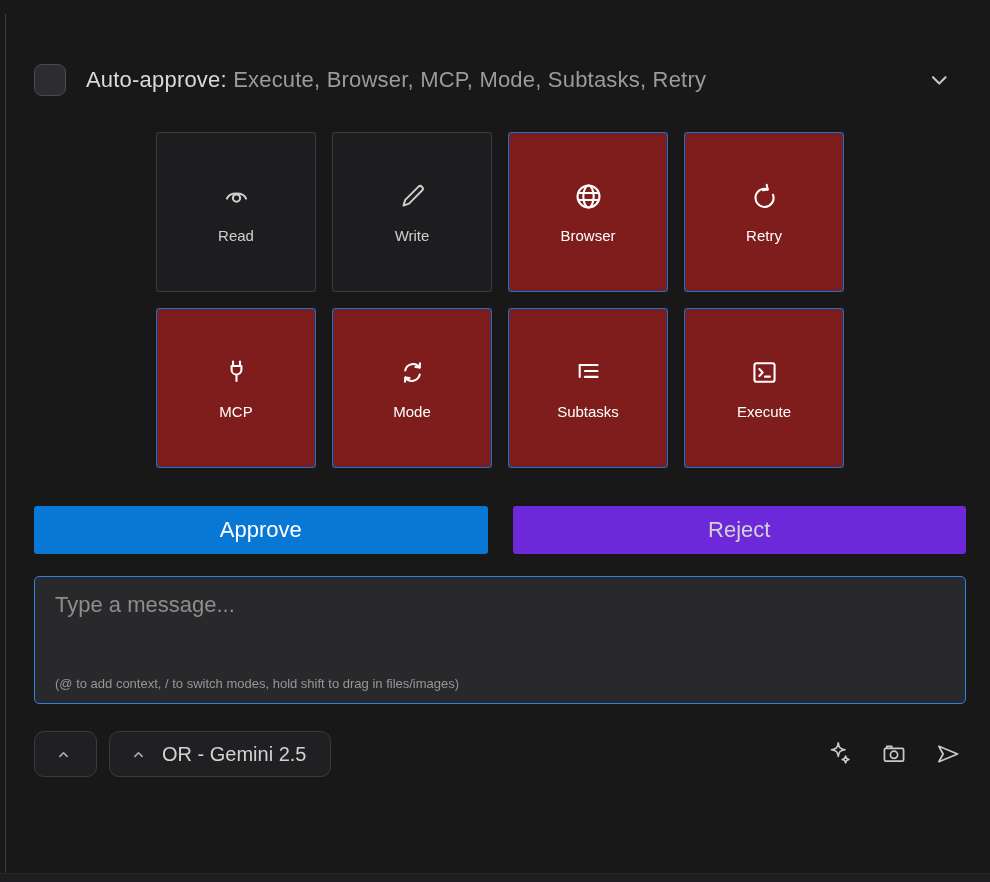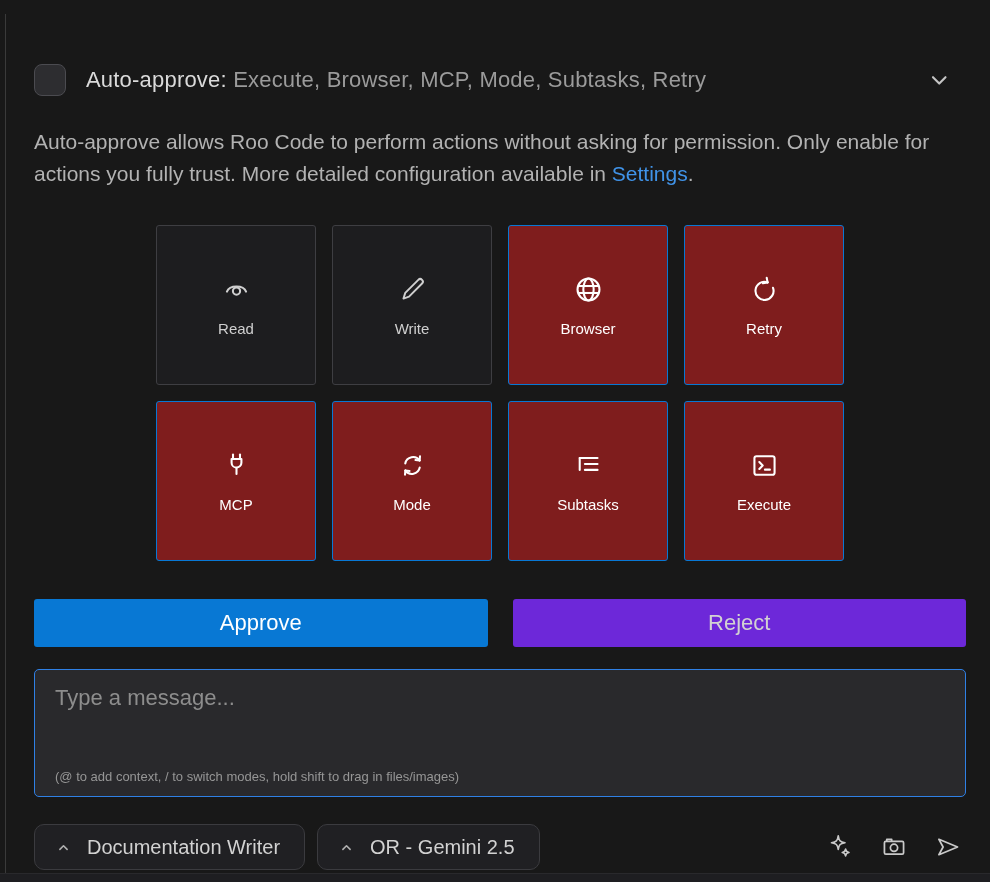--- a/index.html
+++ b/index.html
@@ -112,24 +112,20 @@
       <span class="main">Auto-approve:</span>
       <span class="summary">Execute, Browser, MCP, Mode, Subtasks, Retry</span>
     </div>
     <span class="chevron">
       <svg width="30" height="30" viewBox="0 0 24 24" fill="none" stroke="currentColor" stroke-width="1.7" stroke-linecap="round" stroke-linejoin="round">
           <polyline points="7.2 9.8 12.2 14.8 17.2 9.8"></polyline>
         </svg>
     </span>
   </div>
 
-  <div class="description">
-    <span>Auto-approve allows Roo Code to perform actions without asking for permission. Only enable for actions you fully trust. More detailed configuration available in</span>
-    <span> </span><span class="link">Settings</span><span>.</span>
-  </div>
 
   <div class="toggle-grid">
 
     <button class="toggle">
       <span class="ticon">
         <svg viewBox="0 0 24 24" fill="none" stroke="currentColor" stroke-width="1.6" stroke-linecap="round">
           <path d="M4.6 13.6 C6.6 8.4 17.4 8.4 19.4 13.6"></path>
             <circle cx="12" cy="13.2" r="2.8"></circle>
         </svg>
       </span>
@@ -229,21 +225,20 @@
     <div class="hint">(@ to add context, / to switch modes, hold shift to drag in files/images)</div>
   </div>
 
   <div class="footer-row">
     <div class="pill">
       <span class="caret">
         <svg width="17" height="17" viewBox="0 0 16 16" fill="none" stroke="currentColor" stroke-width="1.5" stroke-linecap="round" stroke-linejoin="round">
             <polyline points="4.6 9.8 8 6.4 11.4 9.8"></polyline>
           </svg>
       </span>
-      <span class="plabel">Documentation Writer</span>
     </div>
     <div class="pill">
       <span class="caret">
         <svg width="17" height="17" viewBox="0 0 16 16" fill="none" stroke="currentColor" stroke-width="1.5" stroke-linecap="round" stroke-linejoin="round">
             <polyline points="4.6 9.8 8 6.4 11.4 9.8"></polyline>
           </svg>
       </span>
       <span class="plabel">OR - Gemini 2.5</span>
     </div>
 

